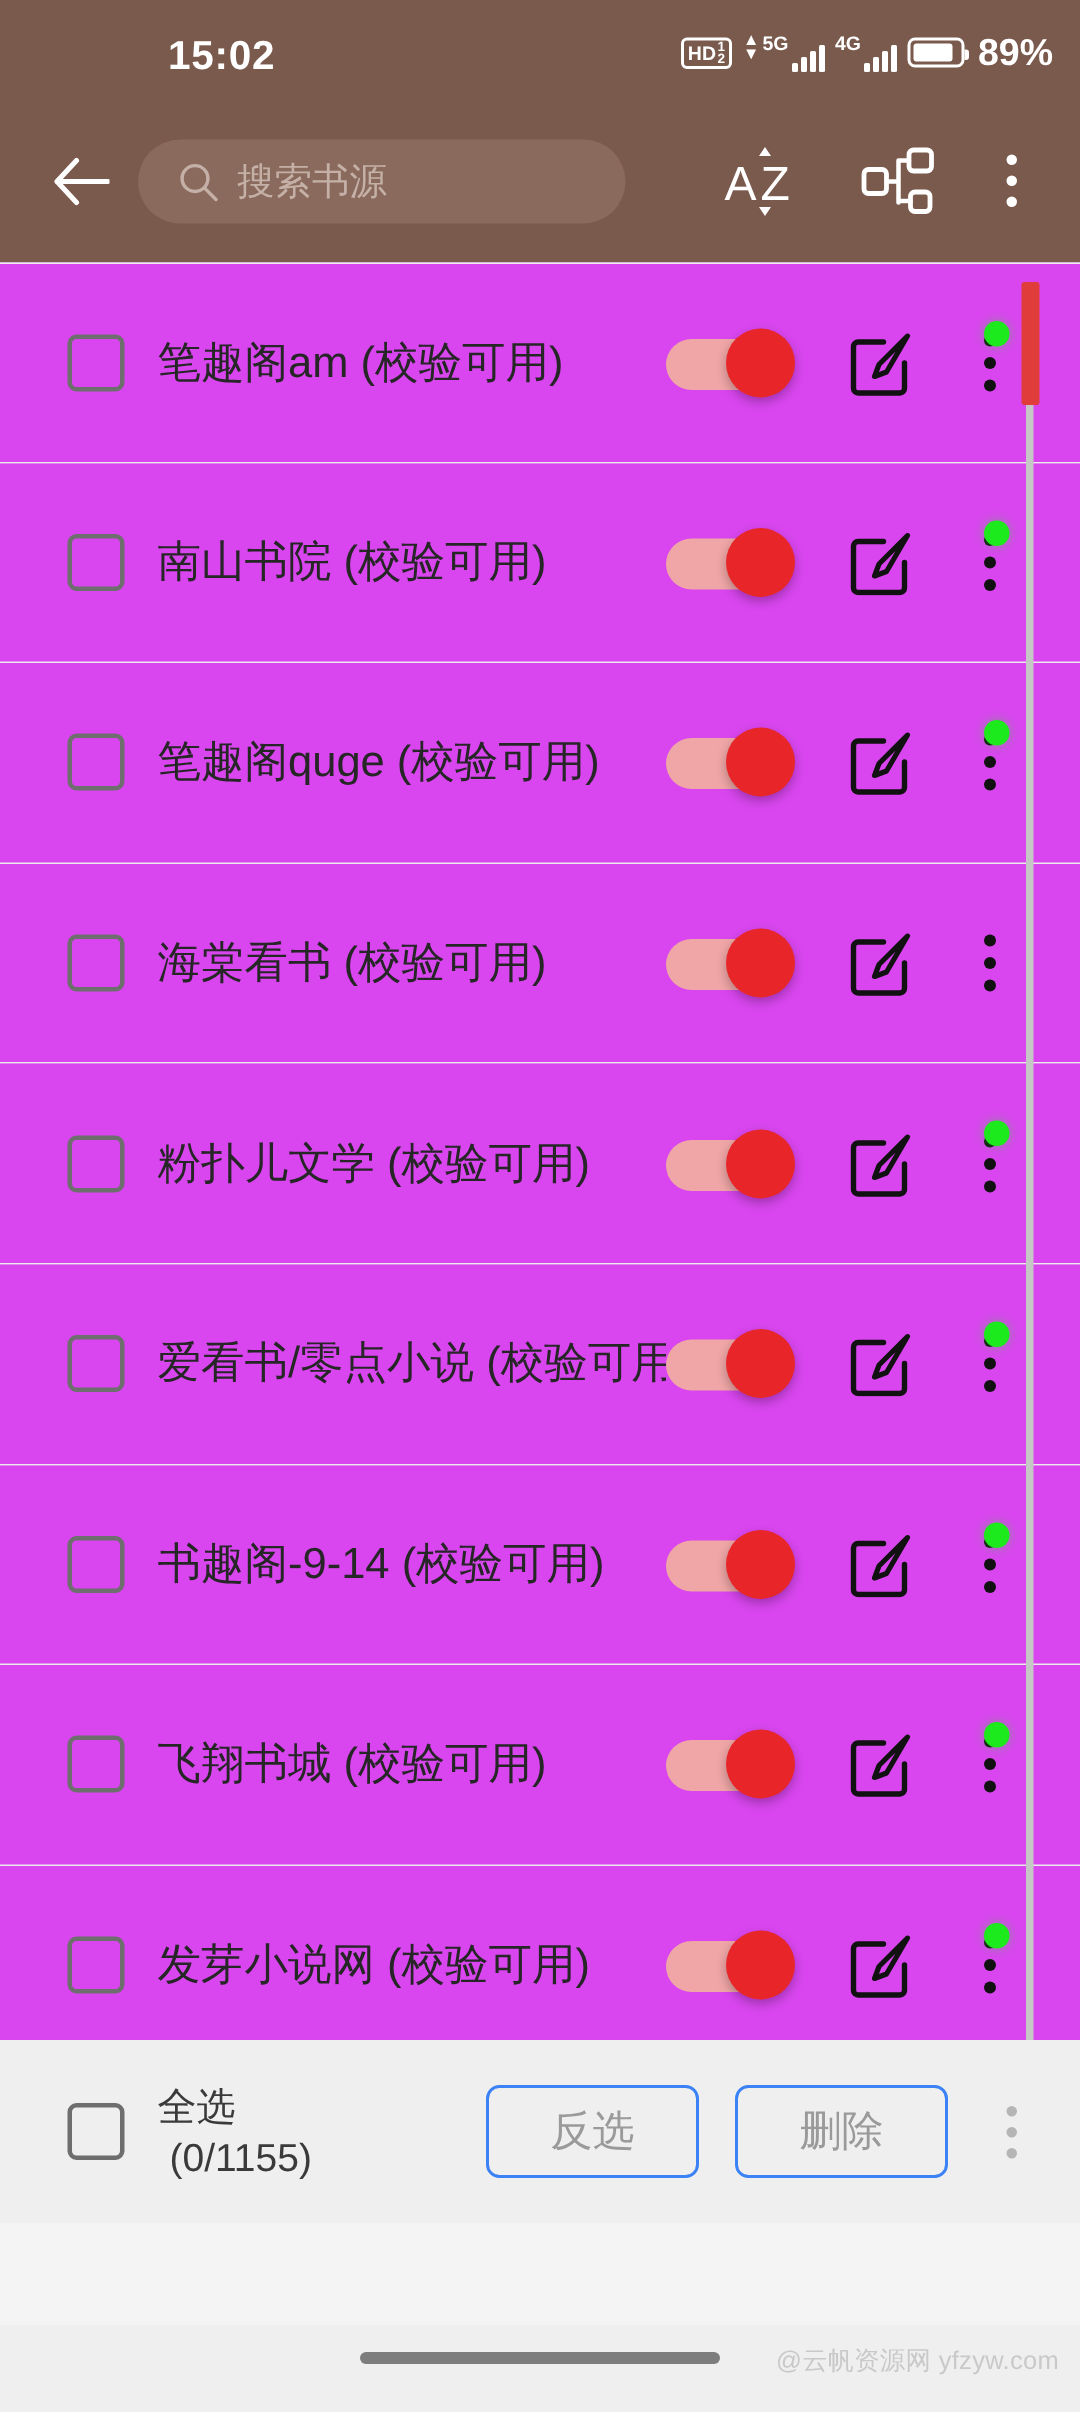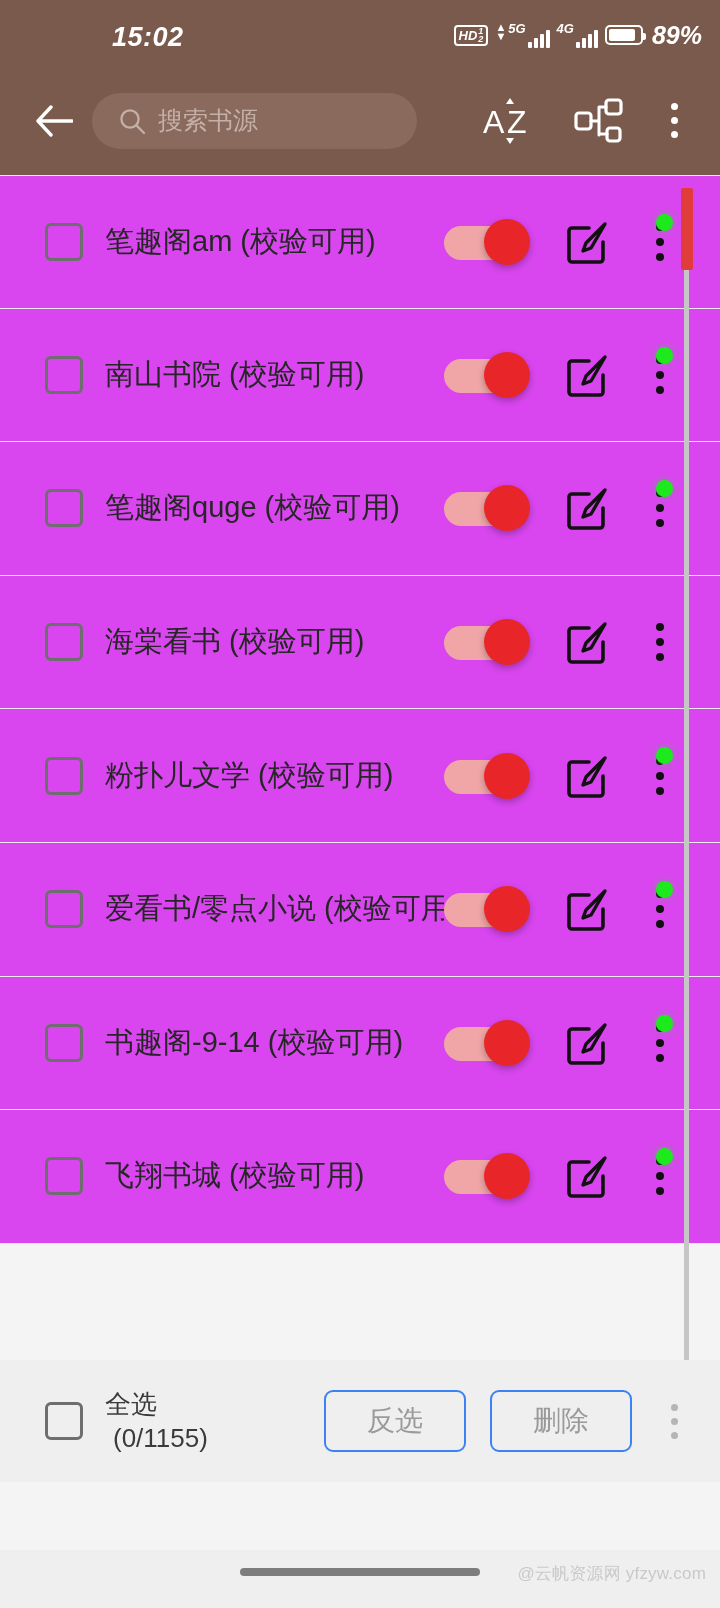--- a/index.html
+++ b/index.html
@@ -11,21 +11,21 @@
   }
   #phone { position: relative; width: 720px; height: 1608px; background: #f4f4f4; }
 
   
   .topbar {
     position: absolute; top: 0; left: 0; width: 720px; height: 175px;
     background: #7a5a4d;
   }
   .statusbar {
     position: absolute; top: 0; left: 0; width: 720px; height: 66px;
-    display: flex; align-items: center; font-style: italic;
+    display: flex; align-items: center;
   }
   .status-time {
     position: absolute; left: 112px; top: 22px;
     color: #ffffff; font-size: 27px; font-weight: 600; letter-spacing: .5px;
   }
   .status-right {
     position: absolute; right: 18px; top: 20px;
     display: flex; align-items: center; gap: 7px; height: 30px;
   }
   .ico-hd {
@@ -415,20 +415,40 @@
         <div class="row-kebab">
           <i></i>
           <i></i>
           <i></i>
         </div>
         <div class="dot-ok"></div>
       </div>
       <div class="row">
         <div class="cb"></div>
         <div class="row-label">飞翔书城 (校验可用)</div>
+        <div class="switch">
+          <div class="track"></div>
+          <div class="thumb"></div>
+        </div>
+        <div class="edit-btn">
+          <svg width="44" height="44" viewBox="0 0 44 44">
+            <path d="M38 22 L38 39 A3 3 0 0 1 35 42 L7 42 A3 3 0 0 1 4 39 L4 11 A3 3 0 0 1 7 8 L24 8" stroke="#111" stroke-width="3.6" fill="none" stroke-linecap="round" stroke-linejoin="round"></path>
+            <path d="M40 4 L21 23 L18 31 L26 28 Z" stroke="#111" stroke-width="3.4" fill="none" stroke-linejoin="round"></path>
+          </svg>
+        </div>
+        <div class="row-kebab">
+          <i></i>
+          <i></i>
+          <i></i>
+        </div>
+        <div class="dot-ok"></div>
+      </div>
+      <div class="row">
+        <div class="cb"></div>
+        <div class="row-label">发芽小说网 (校验可用)</div>
         <div class="switch">
           <div class="track"></div>
           <div class="thumb"></div>
         </div>
         <div class="edit-btn">
           <svg width="44" height="44" viewBox="0 0 44 44">
             <path d="M38 22 L38 39 A3 3 0 0 1 35 42 L7 42 A3 3 0 0 1 4 39 L4 11 A3 3 0 0 1 7 8 L24 8" stroke="#111" stroke-width="3.6" fill="none" stroke-linecap="round" stroke-linejoin="round"></path>
             <path d="M40 4 L21 23 L18 31 L26 28 Z" stroke="#111" stroke-width="3.4" fill="none" stroke-linejoin="round"></path>
           </svg>
         </div>

